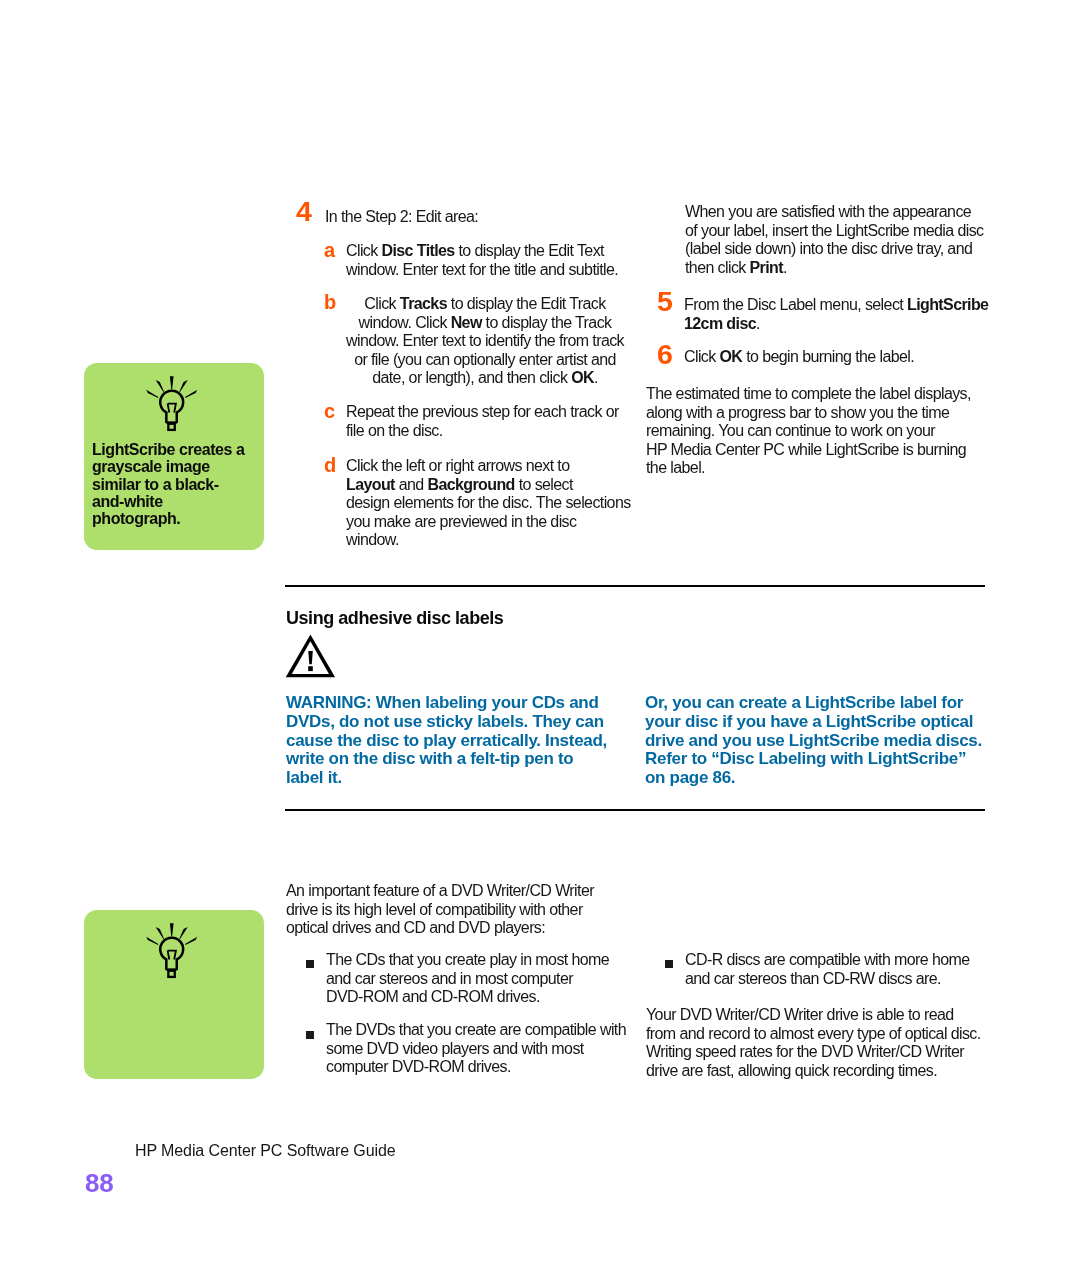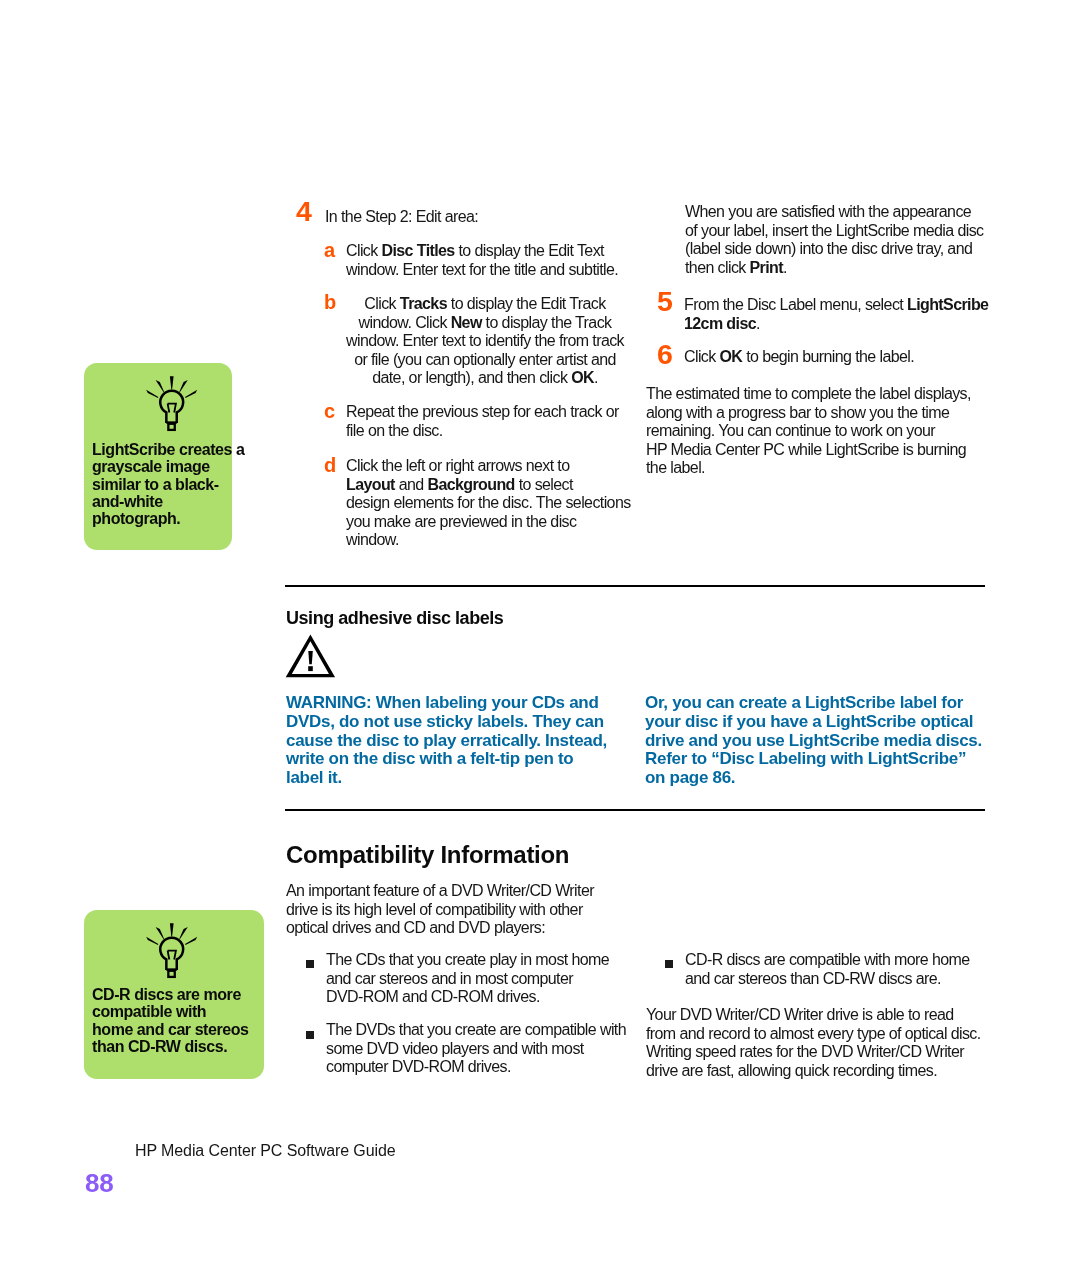--- a/index.html
+++ b/index.html
@@ -103,21 +103,21 @@
     </div>
 
   <div class="abs btext" style="left:646px;top:385px;">
       <div class="ln">The estimated time to complete the label displays,</div>
       <div class="ln">along with a progress bar to show you the time</div>
       <div class="ln">remaining. You can continue to work on your</div>
       <div class="ln">HP Media Center PC while LightScribe is burning</div>
       <div class="ln">the label.</div>
     </div>
 
-  <div class="abs callout" style="left:84px;top:363px;width:148px;height:187px;">
+  <div class="abs callout" style="left:84px;top:363px;width:180px;height:187px;">
     <svg class="abs" width="56" height="60" viewBox="0 0 56 60" style="left:60px;top:11px;">
   <g fill="#000" stroke="none">
     <path d="M25.9 2.3 L29.6 2.3 L28.1 15.6 L27.3 15.6 Z"></path>
     <path d="M11.6 6.0 L15.8 8.0 L20.1 17.7 L19.4 18.1 Z"></path>
     <path d="M2.2 15.7 L3.8 19.1 L14.0 23.9 L14.3 23.1 Z"></path>
     <path d="M43.8 6.0 L39.6 8.0 L35.3 17.7 L36.0 18.1 Z"></path>
     <path d="M53.2 15.7 L51.6 19.1 L41.4 23.9 L41.1 23.1 Z"></path>
   </g>
   <path fill="none" stroke="#000" stroke-width="2.5" stroke-linejoin="miter" stroke-linecap="butt" d="M22.35 49.0 L22.35 38.32 A11.45 11.45 0 1 1 32.75 38.48 L32.75 49.0"></path>
   <path fill="none" stroke="#000" stroke-width="2.5" d="M22.35 48.6 L32.75 48.6"></path>
@@ -153,21 +153,20 @@
   <div class="abs warn" style="left:645px;top:694px;">
       <div class="ln">Or, you can create a LightScribe label for</div>
       <div class="ln">your disc if you have a LightScribe optical</div>
       <div class="ln">drive and you use LightScribe media discs.</div>
       <div class="ln">Refer to “Disc Labeling with LightScribe”</div>
       <div class="ln">on page 86.</div>
     </div>
 
   <div class="abs rule" style="left:285px;top:809px;width:700px;"></div>
 
-  <div class="abs h-main" style="left:286px;top:841px;">Compatibility Information</div>
 
   <div class="abs btext" style="left:286px;top:882px;">
       <div class="ln">An important feature of a DVD Writer/CD Writer</div>
       <div class="ln">drive is its high level of compatibility with other</div>
       <div class="ln">optical drives and CD and DVD players:</div>
     </div>
 
   <div class="bullet abs" style="left:306px;top:960px;"></div>
   <div class="abs btext" style="left:326px;top:951px;">
       <div class="ln">The CDs that you create play in most home</div>
@@ -202,24 +201,18 @@
     <path d="M11.6 6.0 L15.8 8.0 L20.1 17.7 L19.4 18.1 Z"></path>
     <path d="M2.2 15.7 L3.8 19.1 L14.0 23.9 L14.3 23.1 Z"></path>
     <path d="M43.8 6.0 L39.6 8.0 L35.3 17.7 L36.0 18.1 Z"></path>
     <path d="M53.2 15.7 L51.6 19.1 L41.4 23.9 L41.1 23.1 Z"></path>
   </g>
   <path fill="none" stroke="#000" stroke-width="2.5" stroke-linejoin="miter" stroke-linecap="butt" d="M22.35 49.0 L22.35 38.32 A11.45 11.45 0 1 1 32.75 38.48 L32.75 49.0"></path>
   <path fill="none" stroke="#000" stroke-width="2.5" d="M22.35 48.6 L32.75 48.6"></path>
   <rect x="24.35" y="49.75" width="6.4" height="6.15" fill="none" stroke="#000" stroke-width="2.3"></rect>
   <path fill="none" stroke="#000" stroke-width="1.8" stroke-linejoin="miter" d="M23.6 29.6 L31.9 29.6 L30.2 38.5 M25.3 38.5 L23.6 29.6"></path>
 </svg>
-    <div class="callout-text abs" style="left:8px;top:76px;">
-        <div class="ln">CD-R discs are more</div>
-        <div class="ln">compatible with</div>
-        <div class="ln">home and car stereos</div>
-        <div class="ln">than CD-RW discs.</div>
-      </div>
   </div>
 
   <div class="abs foot-num" style="left:85px;top:1168px;">88</div>
   <div class="abs foot-title" style="left:135px;top:1142px;">HP Media Center PC Software Guide</div>
 
 </div>
 
 </body></html>

